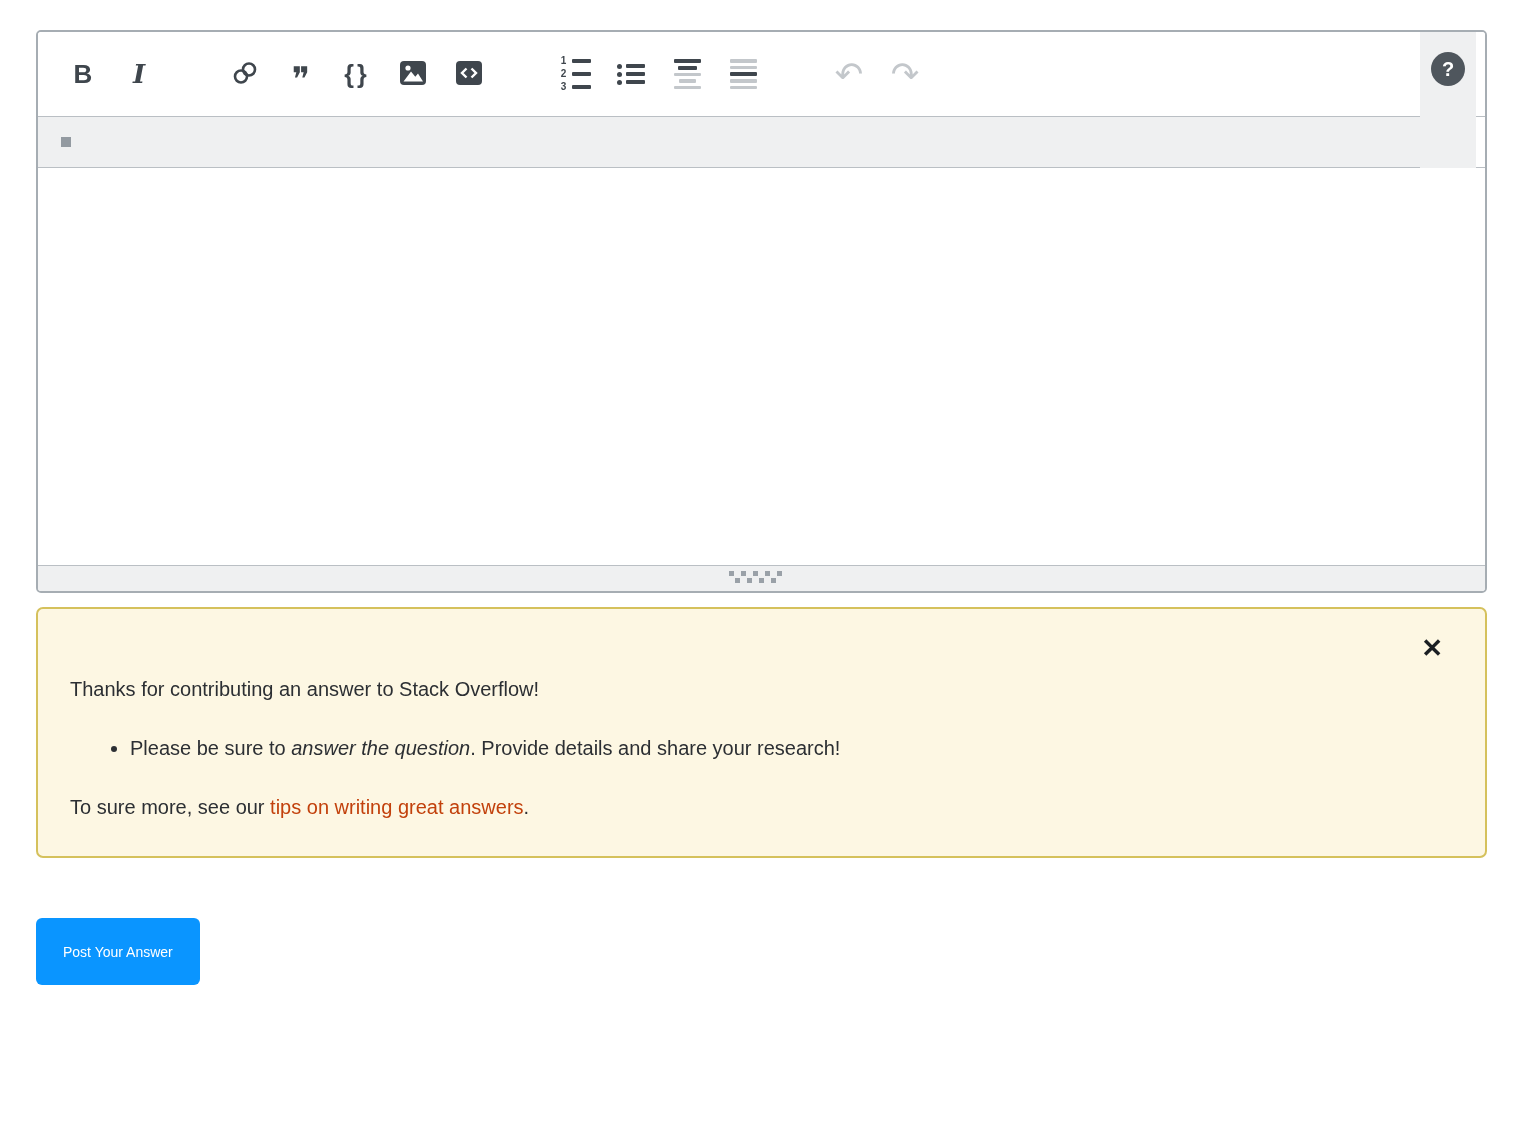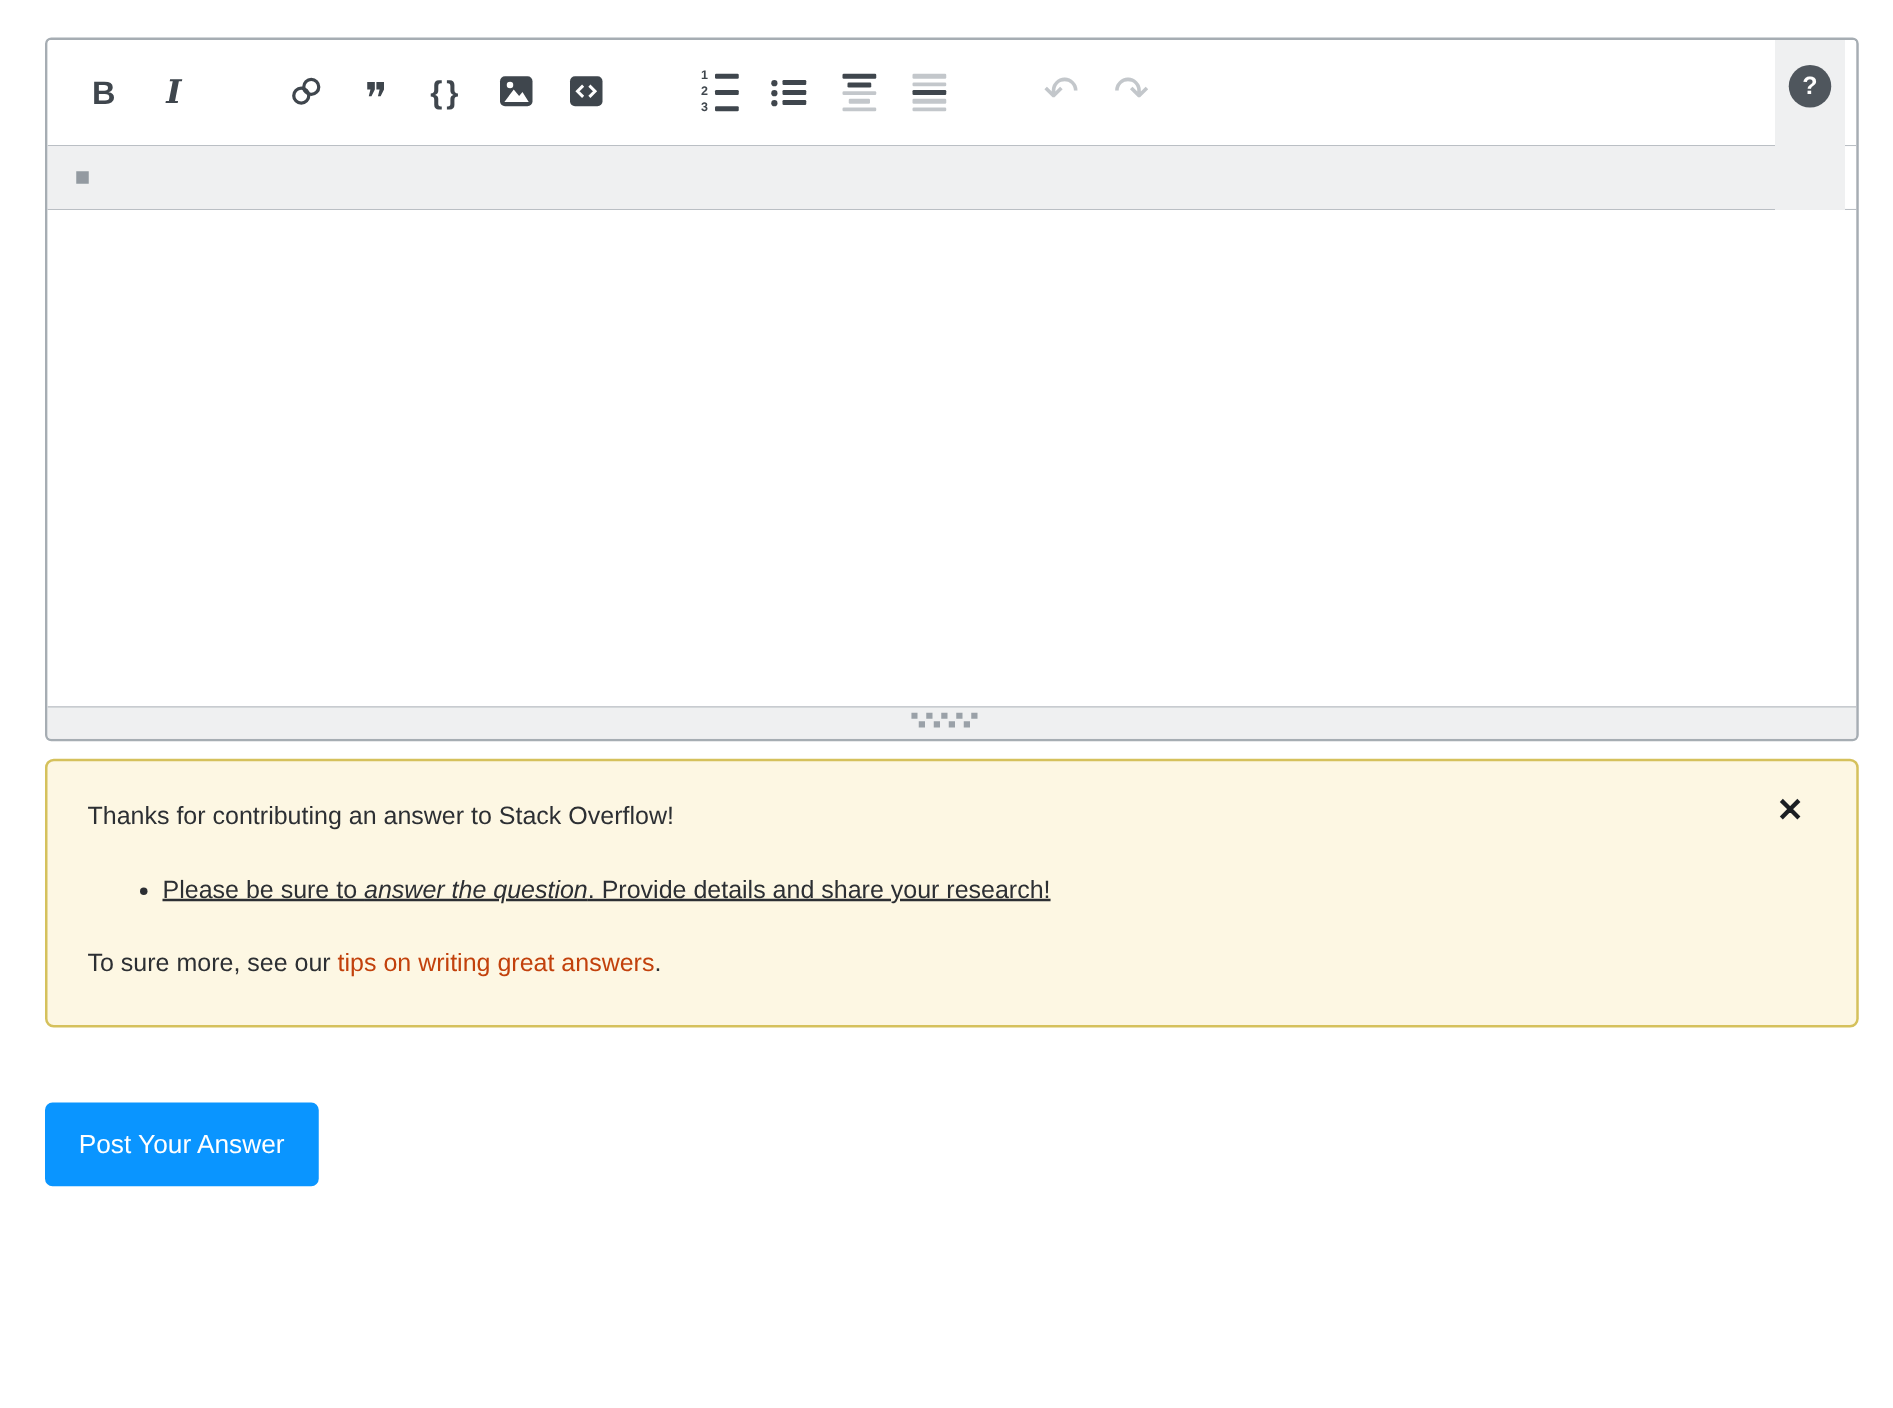--- a/index.html
+++ b/index.html
@@ -101,44 +101,44 @@
     background: #fdf7e3;
     border: 2px solid #d5c15c;
     border-radius: 7px;
     padding: 28px 36px 32px 32px;
     position: relative;
     font-size: 20px;
     line-height: 1.65;
     color: #2c2f33;
   }
   .notice p { margin: 0; }
-  .notice .spacer-after { margin-bottom: 26px; }
+  .notice .spacer-after { margin-bottom: 26px; margin-top: 36px; }
   .notice ul { margin: 0 0 26px 0; padding-left: 60px; }
-  .notice li { margin: 0; text-decoration: underline; }
+  .notice li { margin: 0; }
   .notice em { font-style: italic; }
   .notice a { color: #c2410c; text-decoration: none; cursor: pointer; }
   .notice-close {
     position: absolute;
     top: 26px; right: 42px;
     background: transparent; border: none;
     font-size: 26px; font-weight: bold;
     color: #1b1f23;
     line-height: 1;
     cursor: pointer;
   }
 
   
   .post-btn {
     margin-top: 60px;
     height: 67px;
     padding: 0 27px;
     background: #0a95ff;
     color: #ffffff;
     font-family: "Liberation Sans", sans-serif;
-    font-size: 21px;
+    font-size: 14px;
     border: none;
     border-radius: 6px;
     cursor: pointer;
   }
 </style>
 </head>
 <body>
 
 
 

